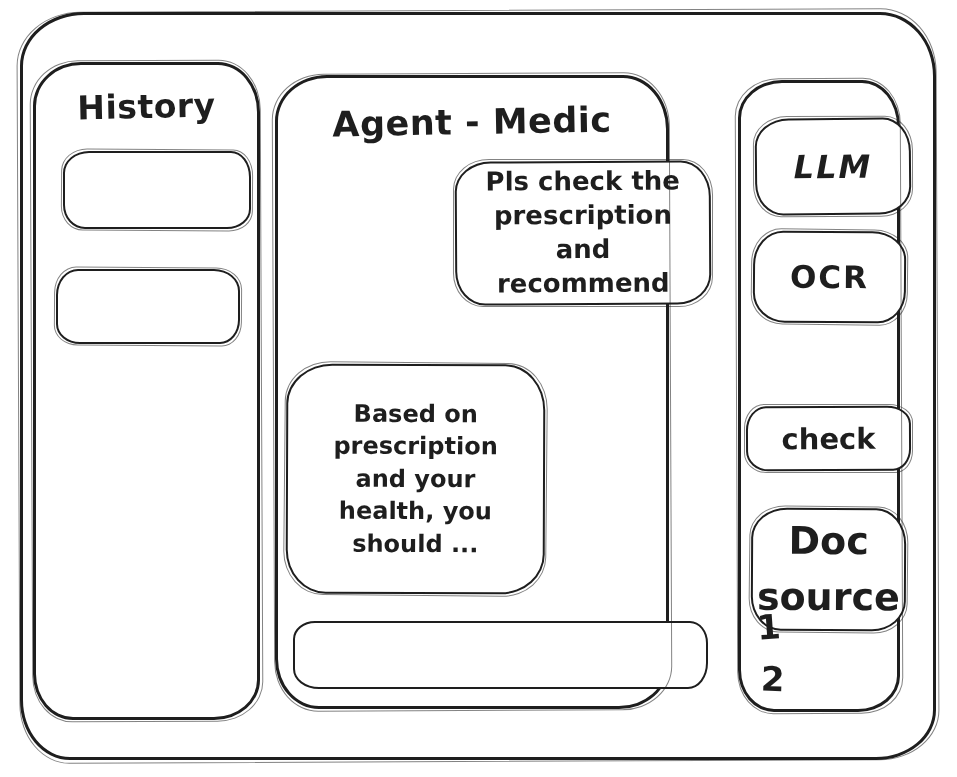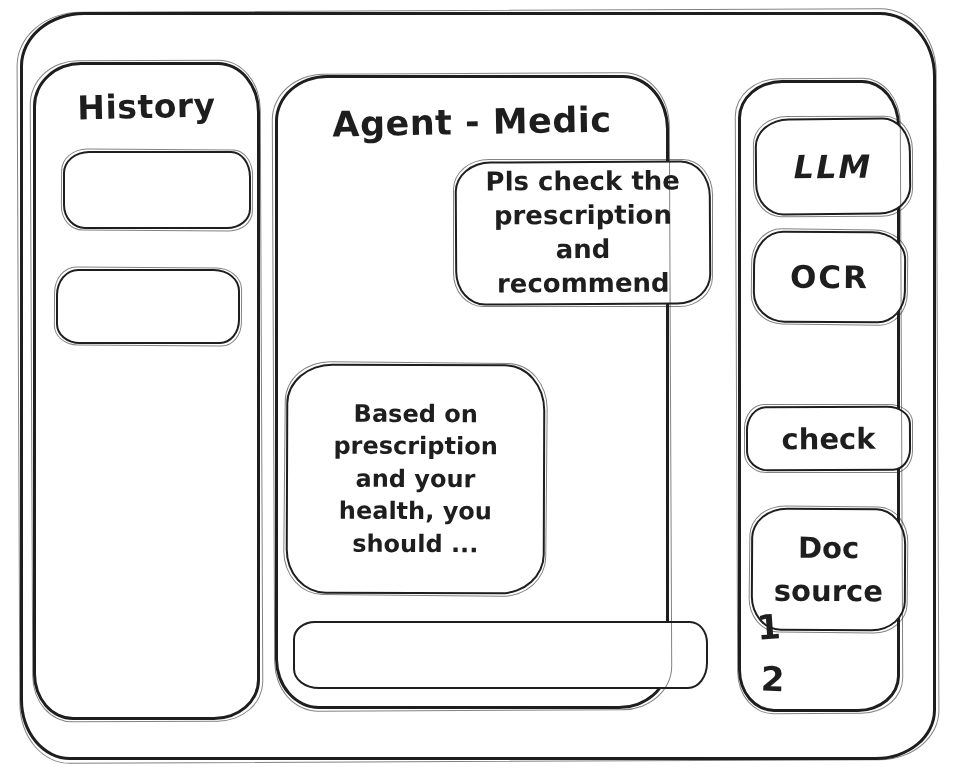--- a/index.html
+++ b/index.html
@@ -127,21 +127,21 @@
   }
   .tool-params{
     left:5px;top:323px;width:165px;height:65px;
     border-radius:20px 24px 18px 22px / 24px 18px 22px 20px;
     font-size:29px;
     transform:rotate(-0.3deg);
   }
   .tool-doc{
     left:10px;top:425px;width:155px;height:123px;
     border-radius:36px 30px 34px 30px / 30px 36px 30px 34px;
-    font-size:29px;line-height:1.45;
+    font-size:38px;line-height:1.45;
     transform:rotate(0.3deg);
   }
   .doc-num{
     position:absolute;
     font-size:34px;font-weight:600;
     cursor:pointer;
     background:transparent;
   }
   .doc-num-1{left:16px;top:524px;transform:rotate(-4deg);}
   .doc-num-2{left:20px;top:576px;transform:rotate(2deg);}

